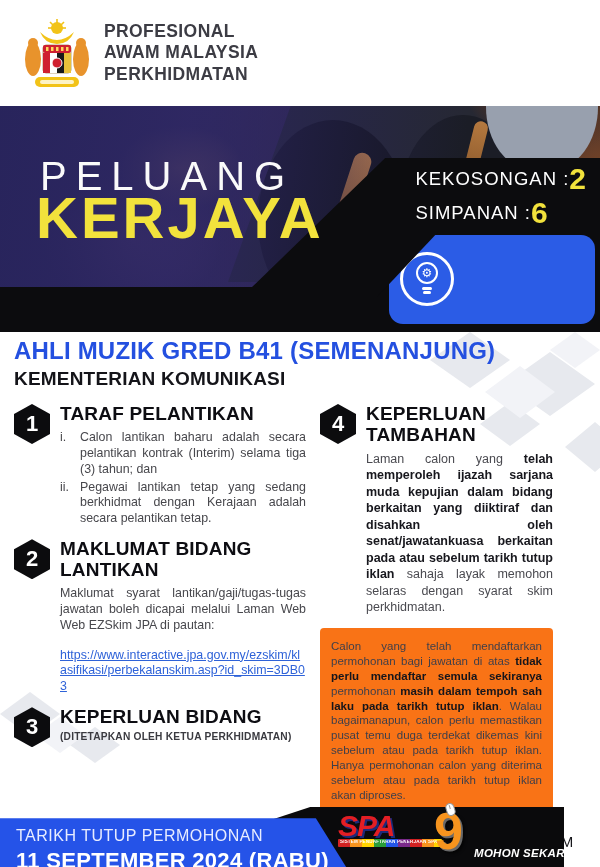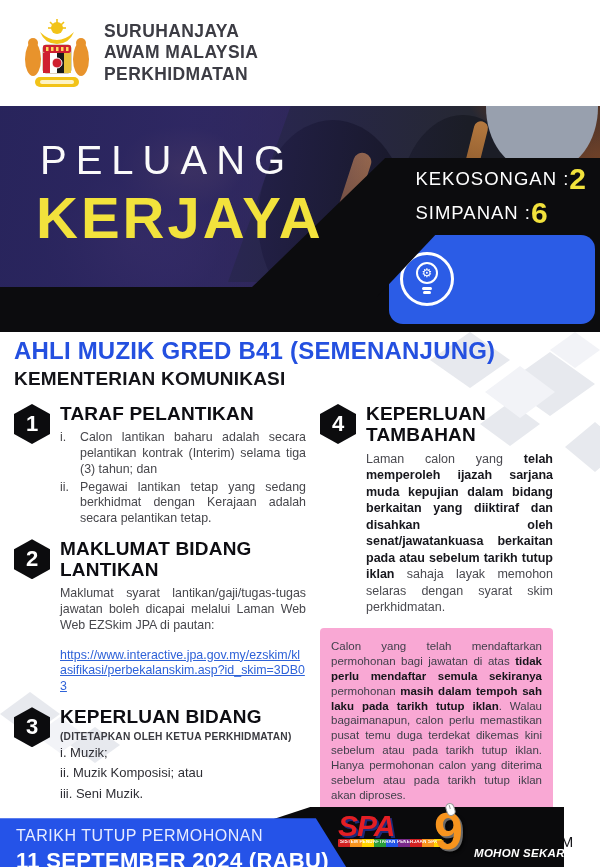--- a/index.html
+++ b/index.html
@@ -36,21 +36,21 @@
   .f-sax1{left:108px;top:150px;width:18px;height:130px;background:linear-gradient(180deg,#c58447,#7e4e22);border-radius:9px;transform:rotate(18deg);}
   .f-sax2{left:236px;top:120px;width:14px;height:96px;background:linear-gradient(180deg,#b5793f,#6f4420);border-radius:7px;transform:rotate(14deg);}
   .f-chair{left:150px;top:240px;width:240px;height:60px;background:#14151b;border-radius:10px;}
   #banner-overlay{position:absolute;left:0;top:0;width:100%;height:100%;z-index:4;
     background:linear-gradient(97deg,rgba(40,36,92,.96) 0%,rgba(44,38,98,.82) 30%,rgba(40,36,92,.42) 55%,rgba(30,28,70,0) 75%);}
   #black-wrap{position:absolute;left:0;top:0;width:100%;height:100%;z-index:5;background:#0c0c0e;
     clip-path:polygon(64.2% 23.7%,100% 23.7%,100% 100%,0 100%,0 80.3%,42% 80.3%);}
   #cat-box{position:absolute;right:5px;top:131px;width:206px;height:89px;z-index:6;background:#2B5CE6;border-radius:14px;}
   #corner-tri{position:absolute;left:377px;top:127px;width:62px;height:66px;z-index:7;background:#0c0c0e;
     clip-path:polygon(0 0,100% 0,0 100%);}
-  #banner-t1{position:absolute;left:40px;top:34px;z-index:8;font-size:40px;font-weight:400;letter-spacing:9px;color:#fafafa;}
+  #banner-t1{position:absolute;left:40px;top:50px;z-index:8;font-size:40px;font-weight:400;letter-spacing:9px;color:#fafafa;}
   #banner-t2{position:absolute;left:36px;top:80px;z-index:8;font-size:58px;font-weight:900;letter-spacing:3px;color:#F2E23C;}
   #stats{position:absolute;right:14px;top:60px;z-index:8;text-align:right;}
   .stat-row{display:flex;justify-content:flex-start;align-items:center;gap:0;margin-bottom:4px;}
   .stat-label{font-size:18.5px;color:#fff;letter-spacing:1px;}
   .stat-value{font-size:30px;font-weight:800;color:#F2E23C;line-height:1;}
   
   #bulb{position:absolute;left:11px;top:17px;width:54px;height:54px;border:3px solid #fff;border-radius:50%;}
   #bulb .head{position:absolute;left:13px;top:7px;width:22px;height:22px;border:2.5px solid #fff;border-radius:50%;display:flex;align-items:center;justify-content:center;color:#fff;font-size:12px;}
   #bulb .base1{position:absolute;left:19px;top:32px;width:10px;height:2.5px;background:#fff;border-radius:2px;}
   #bulb .base2{position:absolute;left:20px;top:36px;width:8px;height:2.5px;background:#fff;border-radius:2px;}
@@ -74,21 +74,21 @@
   .sec h3{margin:2px 0 5px 0;font-size:19px;font-weight:800;color:#0d0d12;line-height:1.1;letter-spacing:.2px;}
   .ritem{display:flex;gap:5px;font-size:12.4px;color:#47474c;line-height:1.28;margin-bottom:2px;}
   .rlab{flex:0 0 15px;}
   .rtxt{text-align:justify;}
   .para{font-size:12.4px;color:#47474c;line-height:1.28;text-align:justify;}
   .weblink{display:block;margin-top:14px;font-size:12.4px;line-height:1.28;color:#2E62D8;text-decoration:underline;word-break:break-all;}
   .note{font-size:10.2px;font-weight:700;color:#3a3a40;letter-spacing:.2px;margin:-2px 0 3px 0;}
   .plainlist div{font-size:13px;color:#2f2f35;line-height:1.25;margin-bottom:4px;}
   .rich{font-size:12.5px;color:#4a4a50;line-height:1.32;text-align:justify;}
   .rich .b{font-weight:700;color:#17171d;}
-  #notice{background:#f9a8d4;border-radius:4px;padding:11px 11px;margin-top:12px;
+  #notice{background:#f97316;border-radius:4px;padding:11px 11px;margin-top:12px;
     font-size:11.5px;line-height:1.3;color:#3f3f4a;text-align:justify;}
   #notice .b{font-weight:700;color:#15151b;}
   #social{display:flex;justify-content:center;align-items:center;gap:24px;margin-top:13px;}
   .sitem{display:flex;align-items:center;gap:8px;font-size:15px;color:#17171c;}
   .fb{width:29px;height:29px;border-radius:50%;background:#0c0c0e;display:flex;align-items:center;justify-content:center;color:#fff;font-size:19px;font-weight:800;font-style:italic;padding-right:2px;}
   .yt{width:29px;height:29px;border-radius:50%;background:#0c0c0e;display:flex;align-items:center;justify-content:center;}
   .yt .box{width:16px;height:11px;background:#fff;border-radius:3px;display:flex;align-items:center;justify-content:center;}
   .yt .tri{width:0;height:0;border-left:5px solid #0c0c0e;border-top:3.5px solid transparent;border-bottom:3.5px solid transparent;}
 
   
@@ -145,21 +145,21 @@
         </g>
       <rect x="19" y="34" width="7" height="20" fill="#cf2030"></rect>
       <rect x="26" y="34" width="7" height="20" fill="#fff"></rect>
       <rect x="33" y="34" width="7" height="20" fill="#1a1a1a"></rect>
       <rect x="40" y="34" width="7" height="20" fill="#e8c23a"></rect>
       <circle cx="33" cy="44" r="5" fill="#cf2030" stroke="#fff"></circle>
       <rect x="11" y="58" width="44" height="10" rx="5" fill="#f2c318"></rect>
       <rect x="16" y="61" width="34" height="4" rx="2" fill="#fdf3c6"></rect>
     </svg>
     <div id="org-name">
-      <div>SURUHANJAYA</div>
+      <div>PROFESIONAL</div>
       <div>AWAM MALAYSIA</div>
       <div>PERKHIDMATAN</div>
     </div>
   </div>
 
   <div id="banner">
     <div id="photo">
       <div class="fig f-body1"></div>
       <div class="fig f-cap1"></div>
       <div class="fig f-head1"></div>
@@ -238,25 +238,20 @@
             <div class="hex">2</div>
             <h3>MAKLUMAT BIDANG LANTIKAN</h3>
             <div class="para">Maklumat syarat lantikan/gaji/tugas-tugas jawatan boleh dicapai melalui Laman Web Web EZSkim JPA di pautan:</div>
             <a class="weblink" href="#">https://www.interactive.jpa.gov.my/ezskim/klasifikasi/perbekalanskim.asp?id_skim=3DB03</a>
           </div>
 
           <div class="sec">
             <div class="hex">3</div>
             <h3>KEPERLUAN BIDANG</h3>
             <div class="note">(DITETAPKAN OLEH KETUA PERKHIDMATAN)</div>
-            <div class="plainlist">
-              <div>i. Muzik;</div>
-              <div>ii. Muzik Komposisi; atau</div>
-              <div>iii. Seni Muzik.</div>
-            </div>
           </div>
 
         </div>
         <div id="col-right">
 
           <div class="sec">
             <div class="hex">4</div>
             <h3>KEPERLUAN TAMBAHAN</h3>
             <div class="rich"><span>Laman calon yang </span><span class="b">telah memperoleh ijazah sarjana muda kepujian dalam bidang berkaitan yang diiktiraf dan disahkan oleh senat/jawatankuasa berkaitan pada atau sebelum tarikh tutup iklan</span><span> sahaja layak memohon selaras dengan syarat skim perkhidmatan.</span></div>
           </div>

